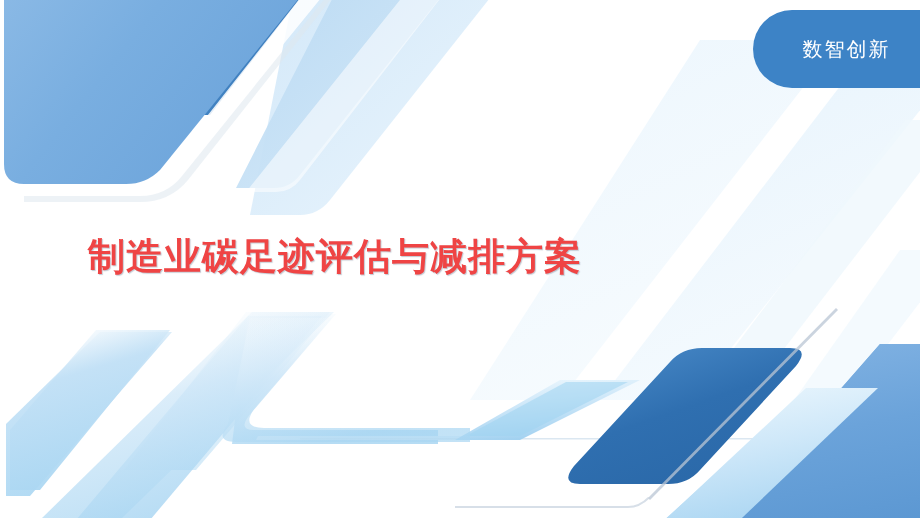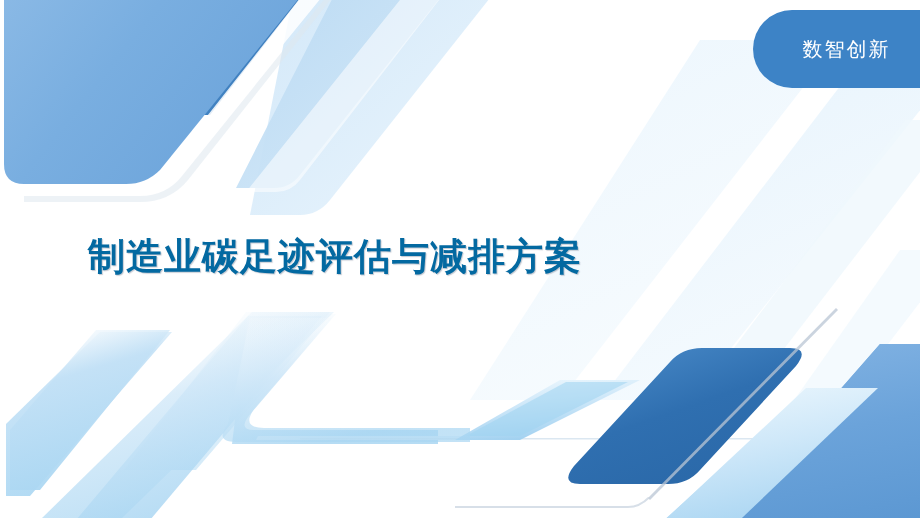--- a/index.html
+++ b/index.html
@@ -280,15 +280,15 @@
                Q 214 442 228 424
                Z" fill="url(#gPaleDiag2)" opacity="0.7"></path>
 
     </g>
   </svg>
 
   <div id="tagline-badge" style="background:#3d83c6;">
     <span class="tl">数智创新</span>
   </div>
 
-  <div id="page-title" style="color:#0369a1;">制造业碳足迹评估与减排方案</div>
+  <div id="page-title" style="color:#ef4444;">制造业碳足迹评估与减排方案</div>
 
 </div>
 
 </body></html>

